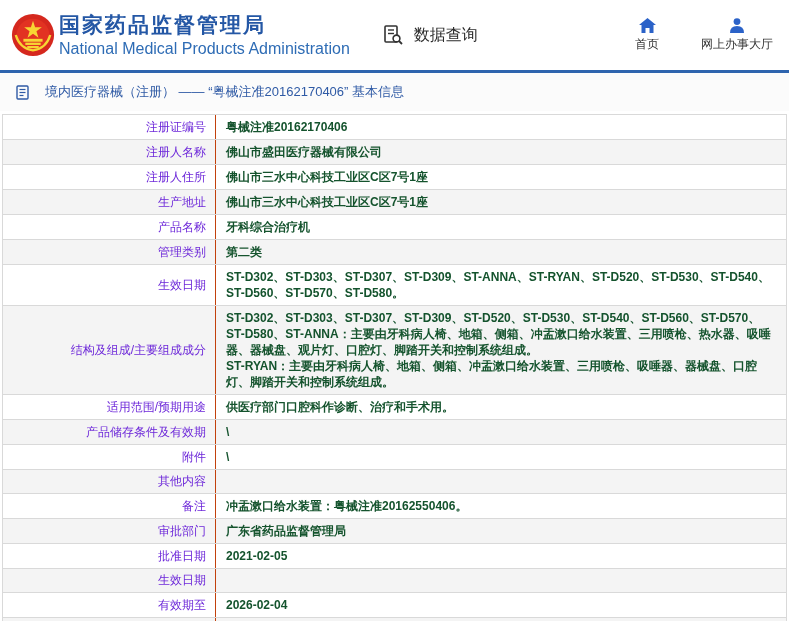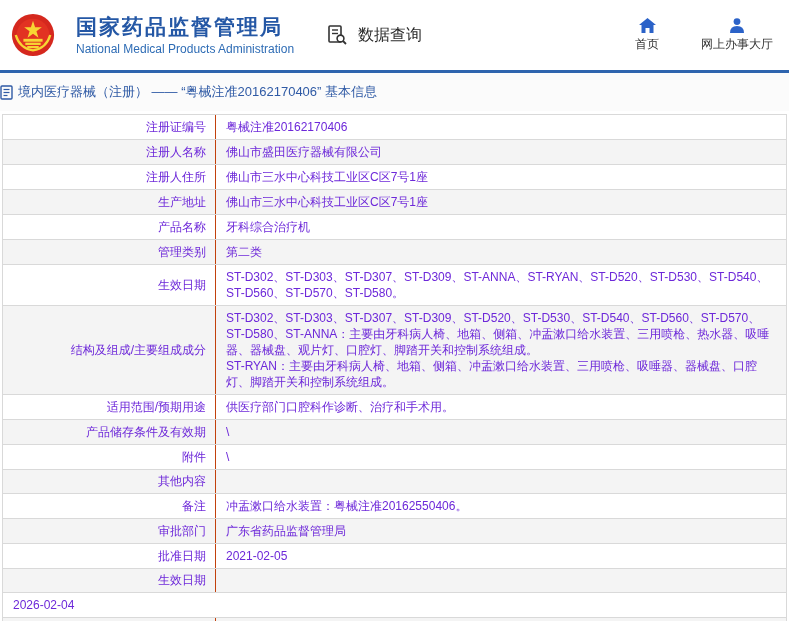--- a/index.html
+++ b/index.html
@@ -3,44 +3,44 @@
 <meta charset="utf-8">
 <style>
   * { margin:0; padding:0; box-sizing:border-box; }
   html,body { width:789px; height:621px; background:#fff; overflow:hidden;
     font-family:"Liberation Sans","DejaVu Sans",sans-serif; }
 
   
   .header { height:73px; border-bottom:3px solid #2e64ae; display:flex;
     align-items:center; padding:0 16px 0 10px; background:#fff; }
   .emblem { width:46px; height:46px; flex:0 0 46px; }
-  .title-block { margin-left:20px; }
+  .title-block { margin-left:3px; }
   .title-cn { font-size:21px; font-weight:bold; color:#2457a5; letter-spacing:2px; line-height:1.2; }
-  .title-en { font-size:12px; color:#2e6cb5; margin-top:2px; }
+  .title-en { font-size:16px; color:#2e6cb5; margin-top:2px; }
   .data-query { margin-left:32px; display:flex; align-items:center; gap:10px;
     font-size:16px; color:#2b2b2b; cursor:pointer; }
   .header-spacer { flex:1; }
   .nav-item { display:flex; flex-direction:column; align-items:center; gap:3px;
     font-size:12px; color:#333; margin-left:42px; cursor:pointer;justify-content:space-between; }
   .nav-item svg { display:block; }
 
   
-  .breadcrumb { height:38px; display:flex; align-items:center; padding:0 0;
-    background:#fbfbfb; font-size:13px; color:#2f5aa5; gap:5px; }
+  .breadcrumb { height:38px; display:flex; align-items:center; padding:0 16px;
+    background:#fbfbfb; font-size:13px; color:#2f5aa5; gap:16px; }
 
   
   .info-table { margin:3px 2px 0 2px; border:1px solid #d9d9d9; font-size:12px; }
   .trow { display:flex; border-bottom:1px solid #d9d9d9; background:#fff; align-items:stretch; }
   .trow:last-child { border-bottom:none; }
   .trow.alt { background:#f4f4f4; }
   .tlabel { flex:0 0 213px; width:213px; border-right:1px solid #c2410c;
     display:flex; align-items:center; justify-content:flex-end; gap:3px;
     text-align:left; padding:4px 9px; color:#6d28d9; min-height:22px; line-height:15px; }
   .tvalue { flex:1; display:flex; align-items:center; padding:4px 10px;
-    color:#6d28d9; line-height:16px; white-space:pre-line; min-height:22px; }
+    color:#14532d; line-height:16px; white-space:pre-line; min-height:22px;font-weight:bold; }
 </style>
 </head>
 <body>
 
 <div class="header">
   <svg class="emblem" viewBox="0 0 48 48">
     <circle cx="24" cy="24" r="22" fill="#d5281e"></circle>
     <circle cx="24" cy="24" r="17" fill="#e23222"></circle>
     <polygon fill="#f7d633" points="24,9 26.2,15.8 33.2,15.8 27.6,20 29.7,26.8 24,22.6 18.3,26.8 20.4,20 14.8,15.8 21.8,15.8"></polygon>
     <rect x="14" y="28" width="20" height="3" fill="#f7d633"></rect>
@@ -148,19 +148,20 @@
     </div>
     <div class="trow">
       <div class="tlabel">批准日期</div>
       <div class="tvalue">2021-02-05</div>
     </div>
     <div class="trow alt">
       <div class="tlabel">生效日期</div>
       <div class="tvalue"></div>
     </div>
     <div class="trow">
+      <div class="tlabel">有效期至</div>
       <div class="tvalue">2026-02-04</div>
     </div>
     <div class="trow alt">
       <div class="tlabel">变更情况</div>
       <div class="tvalue"></div>
     </div>
   </div>
 
 </body></html>

